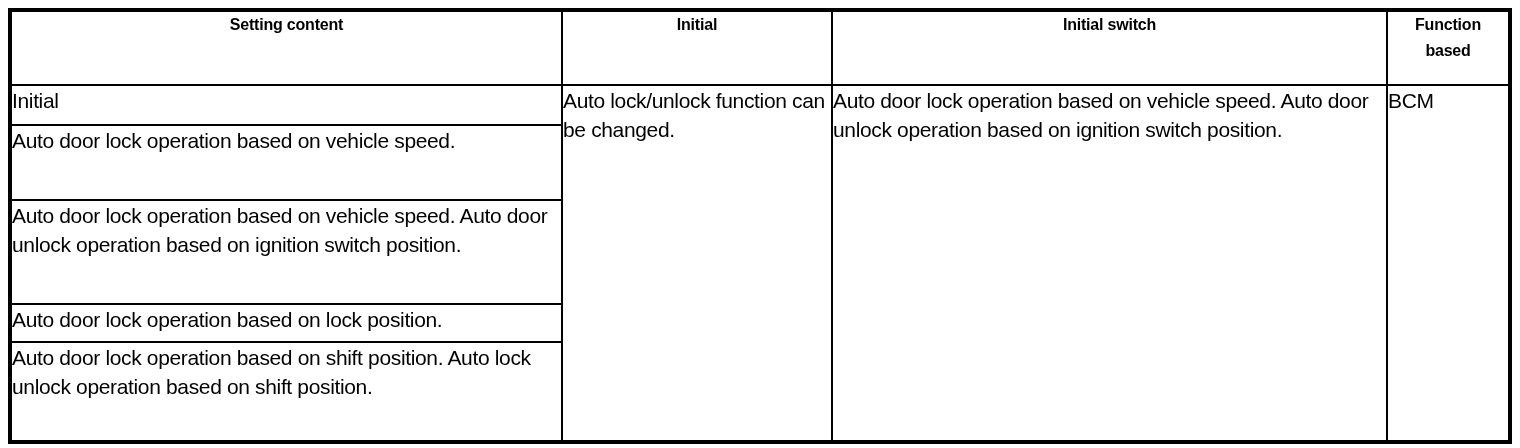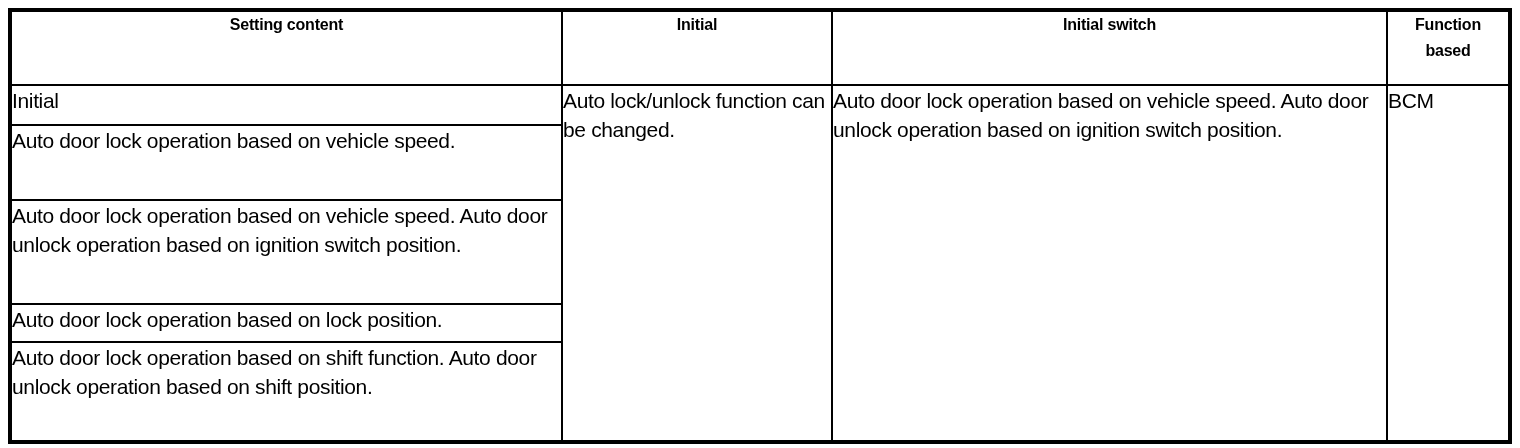--- a/index.html
+++ b/index.html
@@ -149,20 +149,20 @@
       </tr>
 
       <tr class="r-one-line">
         <td class="cell">
           <span class="cell-wrap">Auto door lock operation based on lock position.</span>
         </td>
       </tr>
 
       <tr class="r-last">
         <td class="cell">
-          <span class="cell-wrap">Auto door lock operation based on shift function. Auto door unlock operation based on shift position.</span>
+          <span class="cell-wrap">Auto door lock operation based on shift position. Auto lock unlock operation based on shift position.</span>
         </td>
       </tr>
 
     </tbody>
   </table>
 
 </div>
 
 </body></html>

